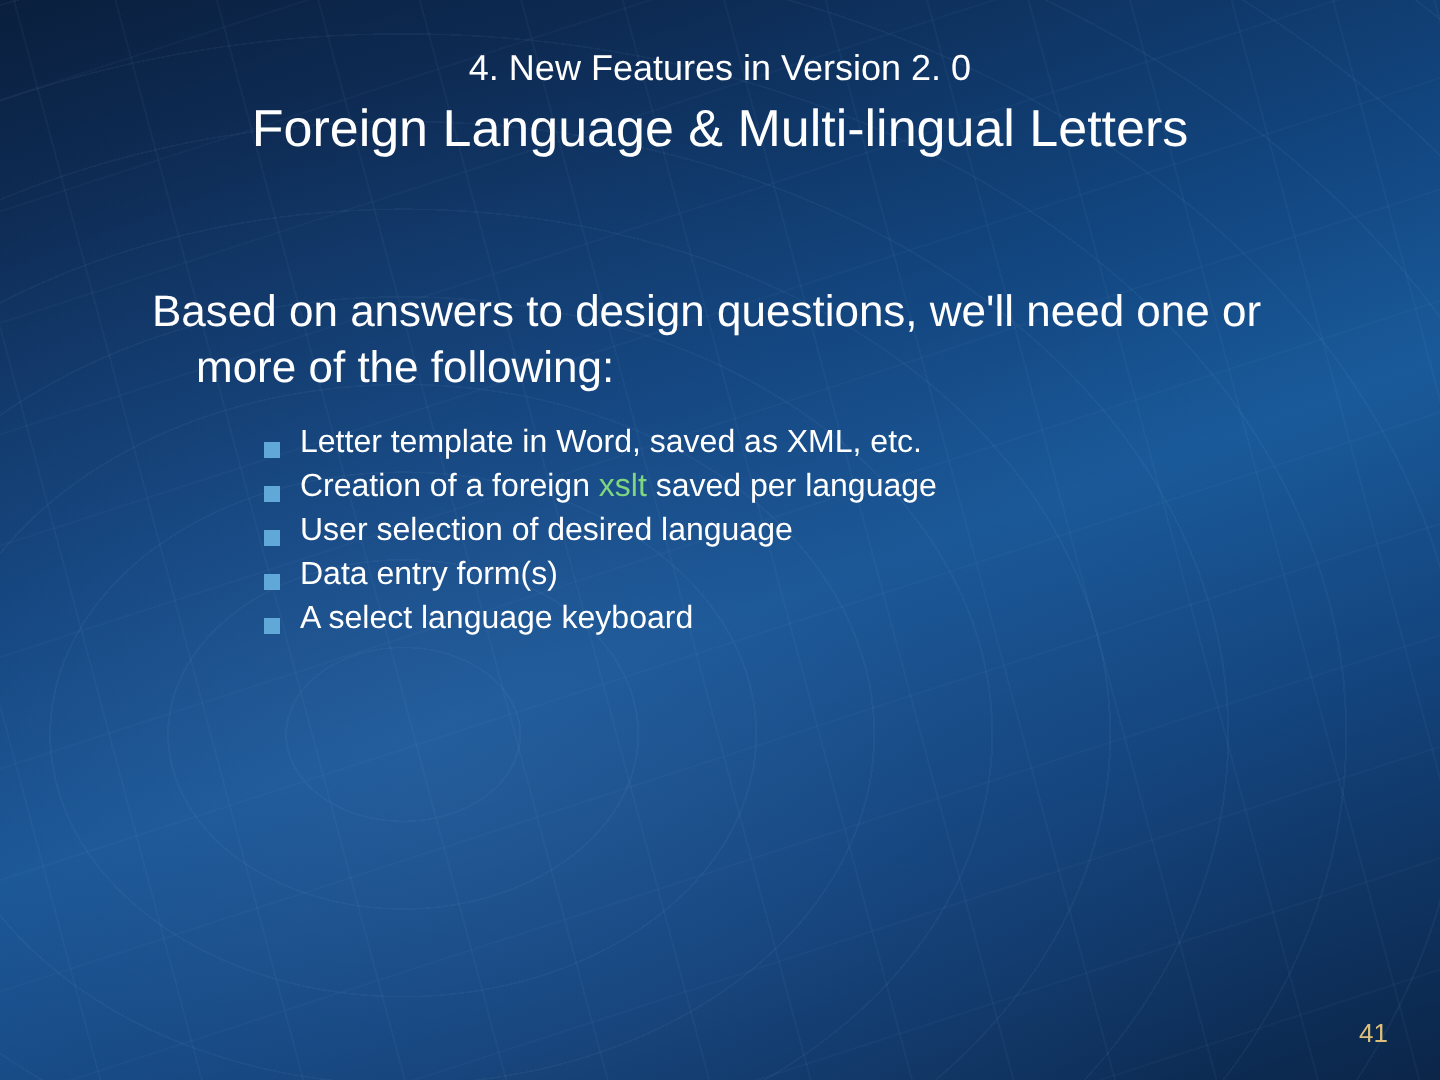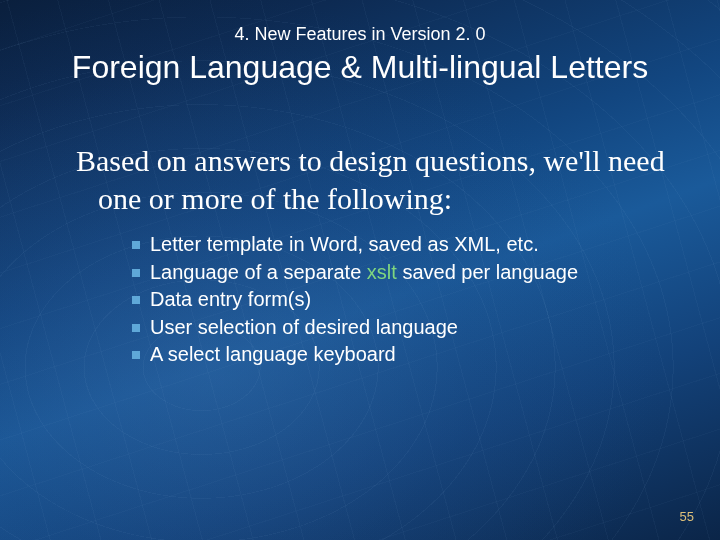--- a/index.html
+++ b/index.html
@@ -34,44 +34,43 @@
     }
     .overline {
       font-family: Arial, Helvetica, sans-serif;
       font-size: 18px;
       font-weight: 400;
       color: #ffffff;
       margin-bottom: 4px;
     }
     .title {
       font-family: Arial, Helvetica, sans-serif;
-      font-size: 32px;
+      font-size: 26px;
       font-weight: 400;
       color: #ffffff;
     }
     .body {
       position: absolute;
       top: 142px;
       left: 76px;
       right: 50px;
     }
     .intro {
-      font-size: 30px;
+      font-size: 22px;
       line-height: 1.25;
       text-indent: -22px;
       padding-left: 22px;
       margin-bottom: 14px;
-      font-family: Liberation Serif, serif;
     }
     .bullets {
       list-style: none;
       padding-left: 56px;
     }
     .bullets li {
-      font-size: 20px;
+      font-size: 16px;
       line-height: 1.38;
       position: relative;
       padding-left: 18px;
     }
     .bullets li::before {
       content: "";
       position: absolute;
       left: 0;
       top: 10px;
       width: 8px;
@@ -95,21 +94,21 @@
 
   <div class="heading-wrap">
     <div class="overline">4. New Features in Version 2. 0</div>
     <div class="title">Foreign Language &amp; Multi-lingual Letters</div>
   </div>
 
   <div class="body">
     <div class="intro">Based on answers to design questions, we'll need one or more of the following:</div>
     <ul class="bullets">
       <li><span>Letter template in Word, saved as XML, etc.</span><span class="kw"></span><span></span></li>
-      <li><span>Language of a separate </span><span class="kw">xslt</span><span> saved per language</span></li>
+      <li><span>Creation of a foreign </span><span class="kw">xslt</span><span> saved per language</span></li>
+      <li><span>User selection of desired language</span><span class="kw"></span><span></span></li>
       <li><span>Data entry form(s)</span><span class="kw"></span><span></span></li>
-      <li><span>User selection of desired language</span><span class="kw"></span><span></span></li>
       <li><span>A select language keyboard</span><span class="kw"></span><span></span></li>
     </ul>
   </div>
 
-  <div class="pagenum">55</div>
+  <div class="pagenum">41</div>
 </div>
 
 </body></html>

